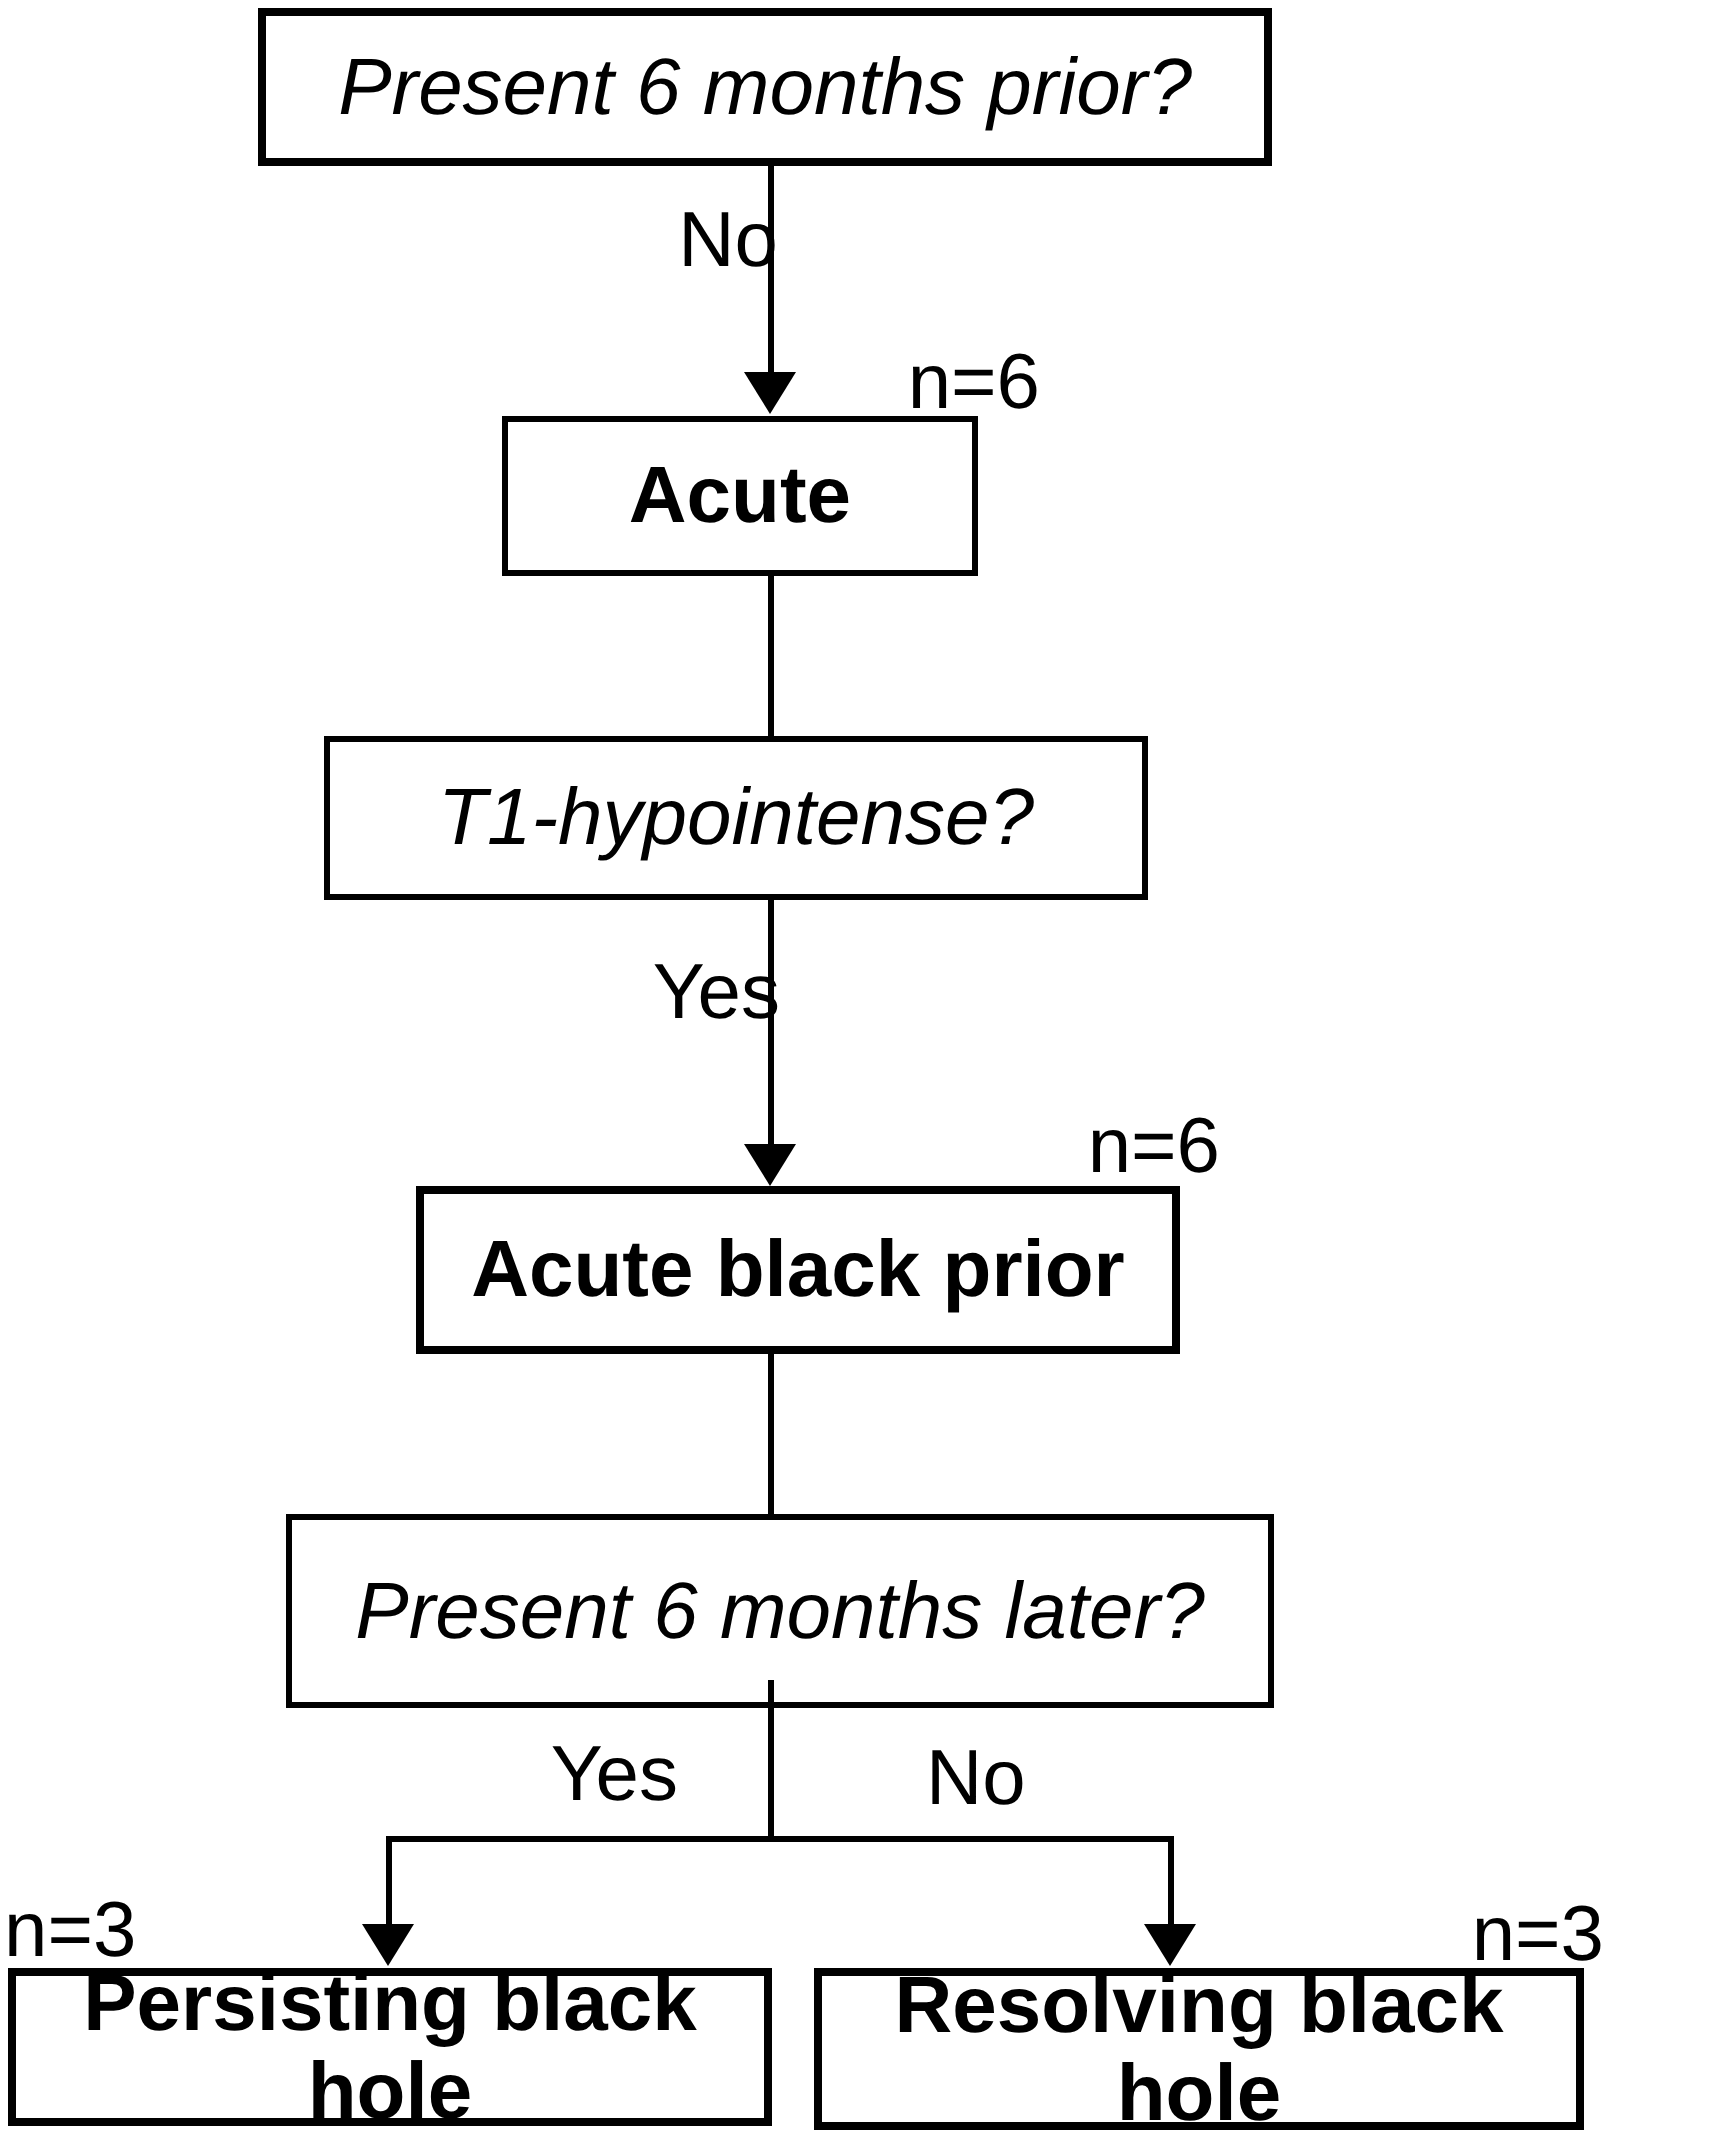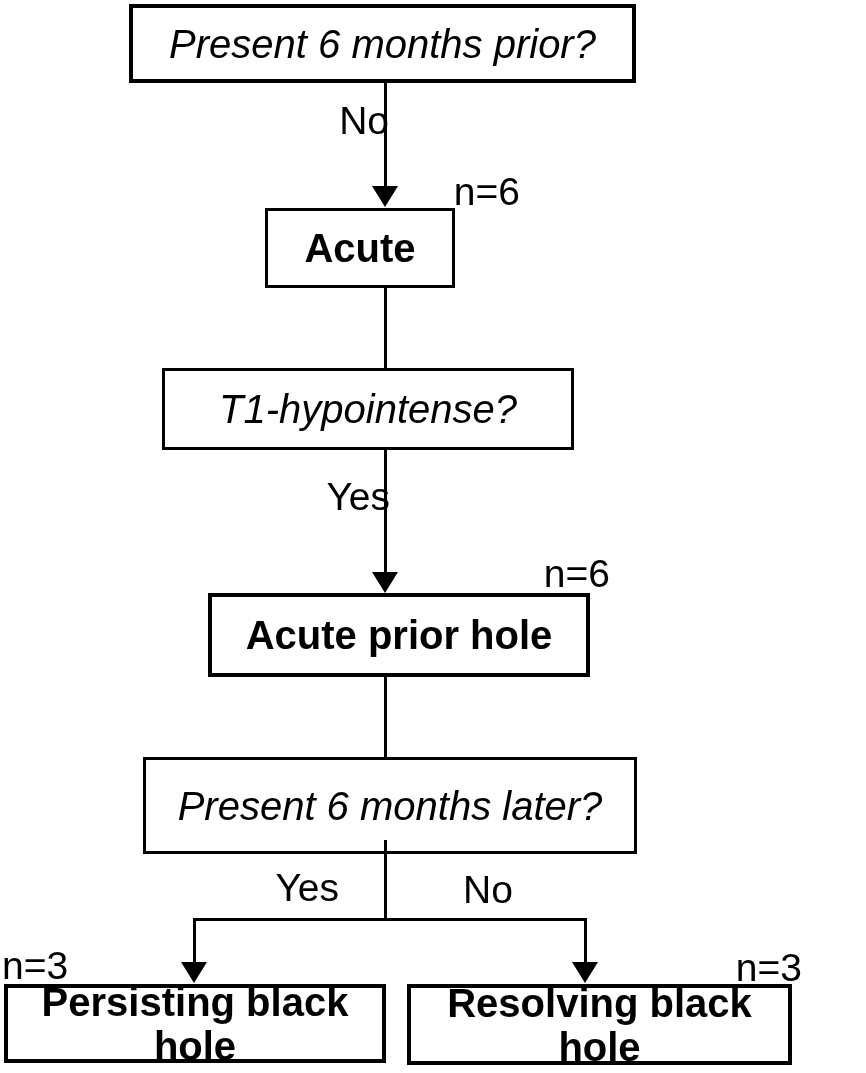--- a/index.html
+++ b/index.html
@@ -64,37 +64,37 @@
 
   <div class="node question thick" style="left:129px; top:4px; width:507px; height:79px;">
     <span>Present 6 months prior?</span>
   </div>
 
   <div class="vline" style="left:384px; top:83px; height:105px;"></div>
   <div class="arrowhead" style="left:372px; top:186px;"></div>
   <div class="edge-label" style="right:489px; top:101px;">No</div>
   <div class="count-label" style="right:358px; top:172px;">n=6</div>
 
-  <div class="node outcome" style="left:265px; top:208px; width:190px; height:80px;">
+  <div class="node outcome" style="left:251px; top:208px; width:238px; height:80px;">
     <span>Acute</span>
   </div>
 
   <div class="vline" style="left:384px; top:288px; height:80px;"></div>
 
   <div class="node question" style="left:162px; top:368px; width:412px; height:82px;">
     <span>T1-hypointense?</span>
   </div>
 
   <div class="vline" style="left:384px; top:450px; height:124px;"></div>
   <div class="arrowhead" style="left:372px; top:572px;"></div>
   <div class="edge-label" style="right:488px; top:477px;">Yes</div>
   <div class="count-label" style="right:268px; top:554px;">n=6</div>
 
   <div class="node outcome thick" style="left:208px; top:593px; width:382px; height:84px;">
-    <span>Acute prior hole</span>
+    <span>Acute black prior</span>
   </div>
 
   <div class="vline" style="left:384px; top:677px; height:80px;"></div>
 
   <div class="node question" style="left:143px; top:757px; width:494px; height:97px;">
     <span>Present 6 months later?</span>
   </div>
 
   <div class="vline" style="left:384px; top:840px; height:81px;"></div>
   <div class="hline" style="left:193px; top:918px; width:394px;"></div>

